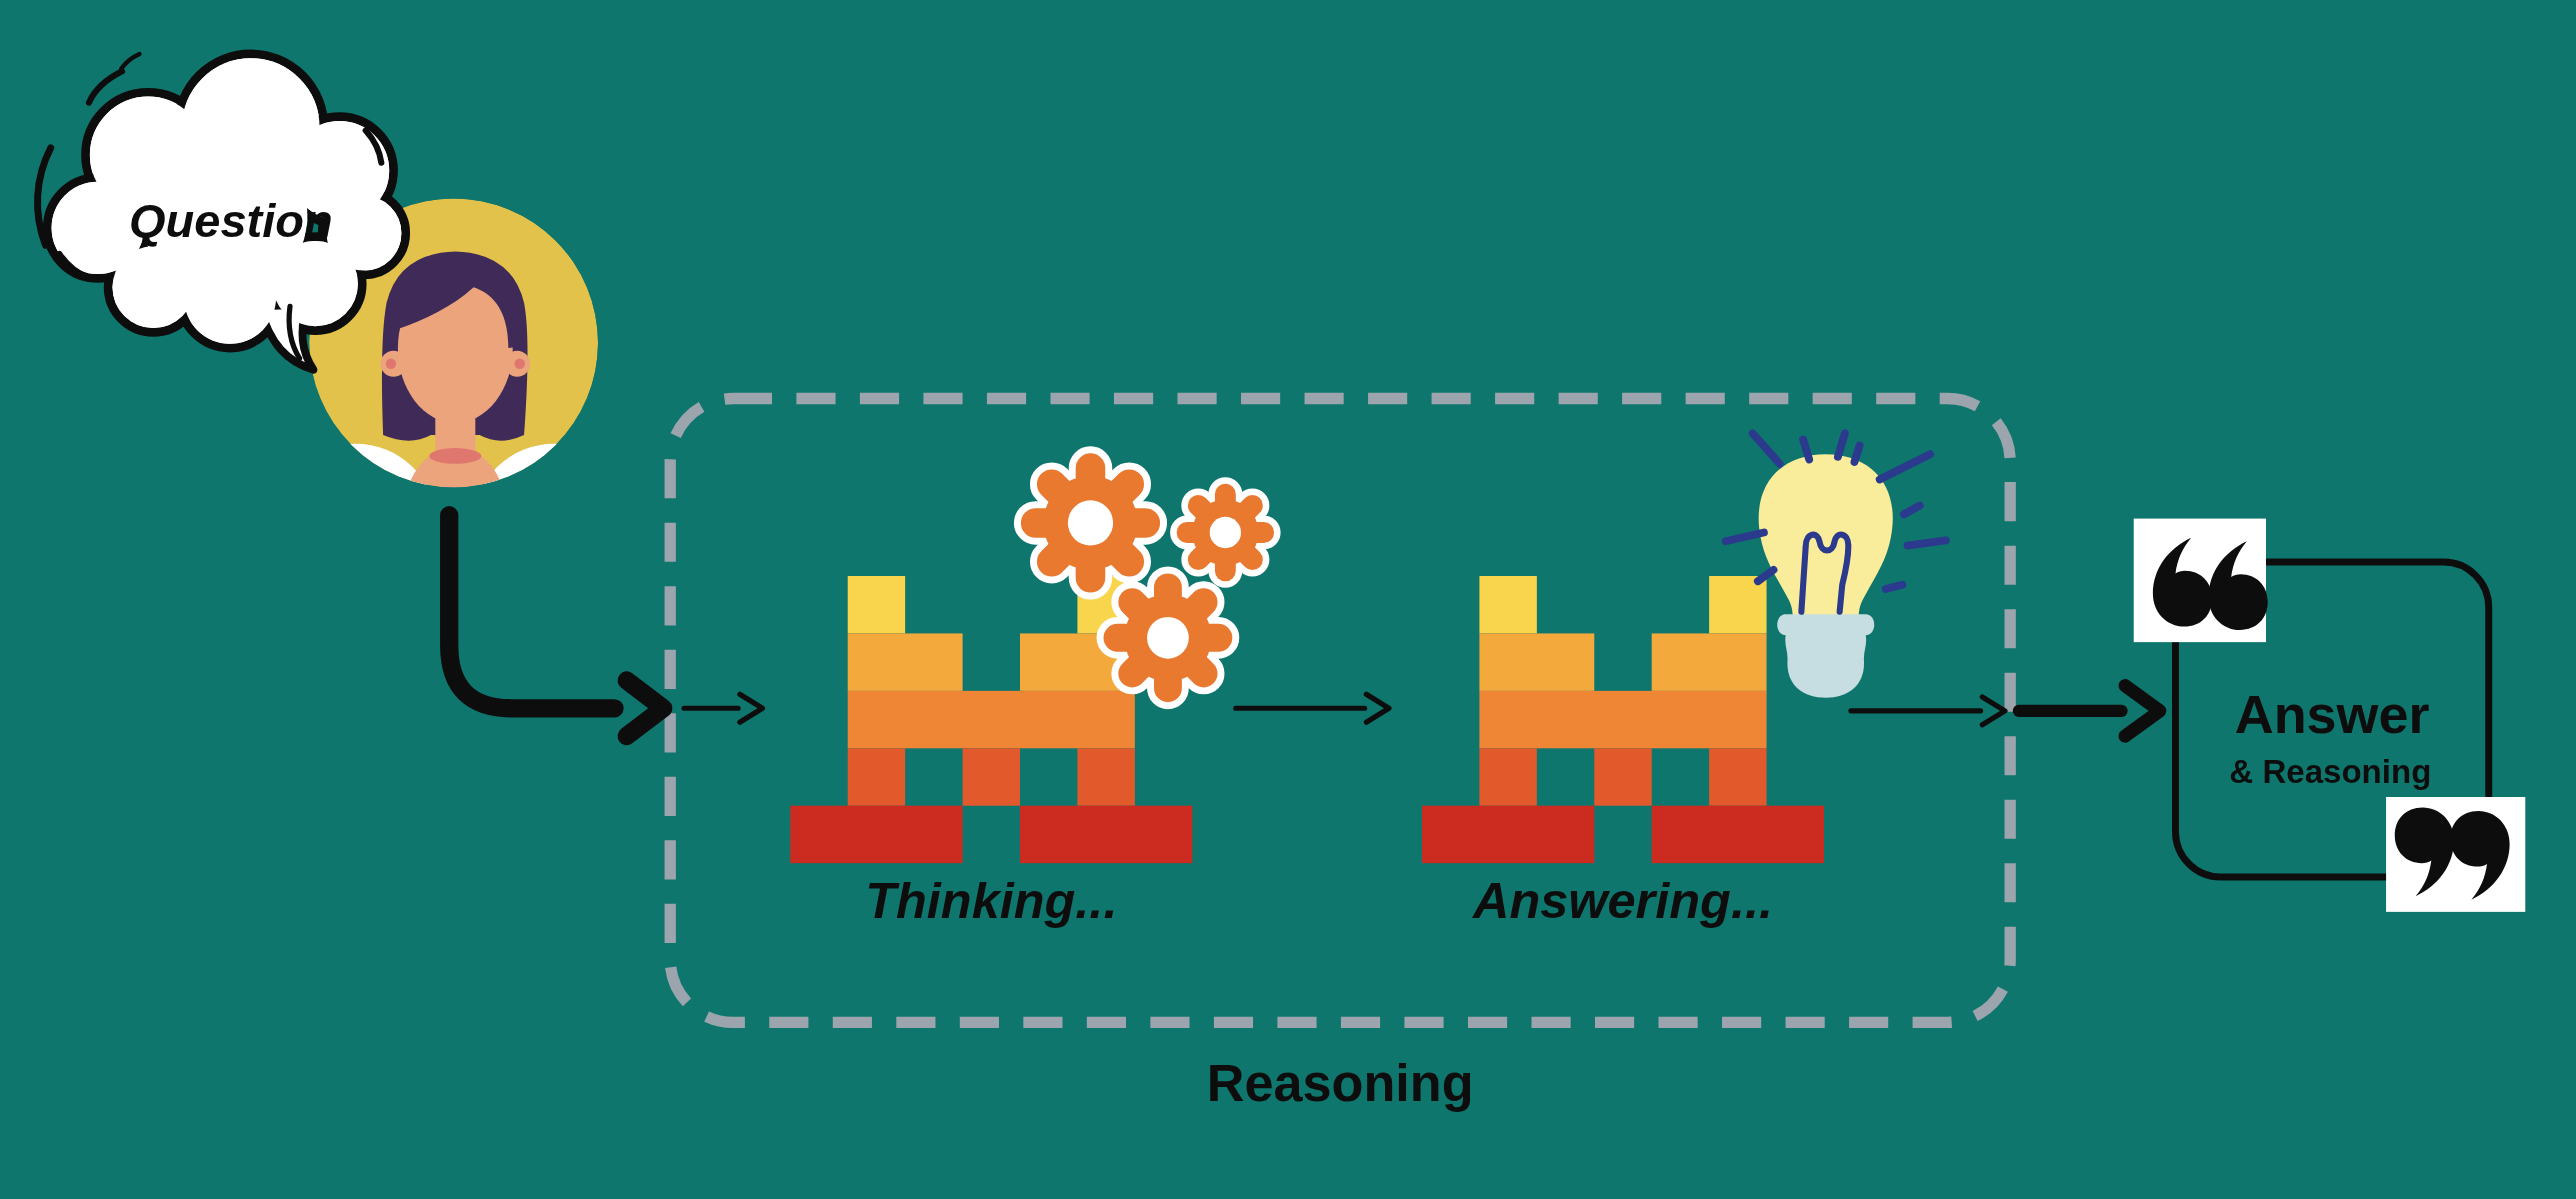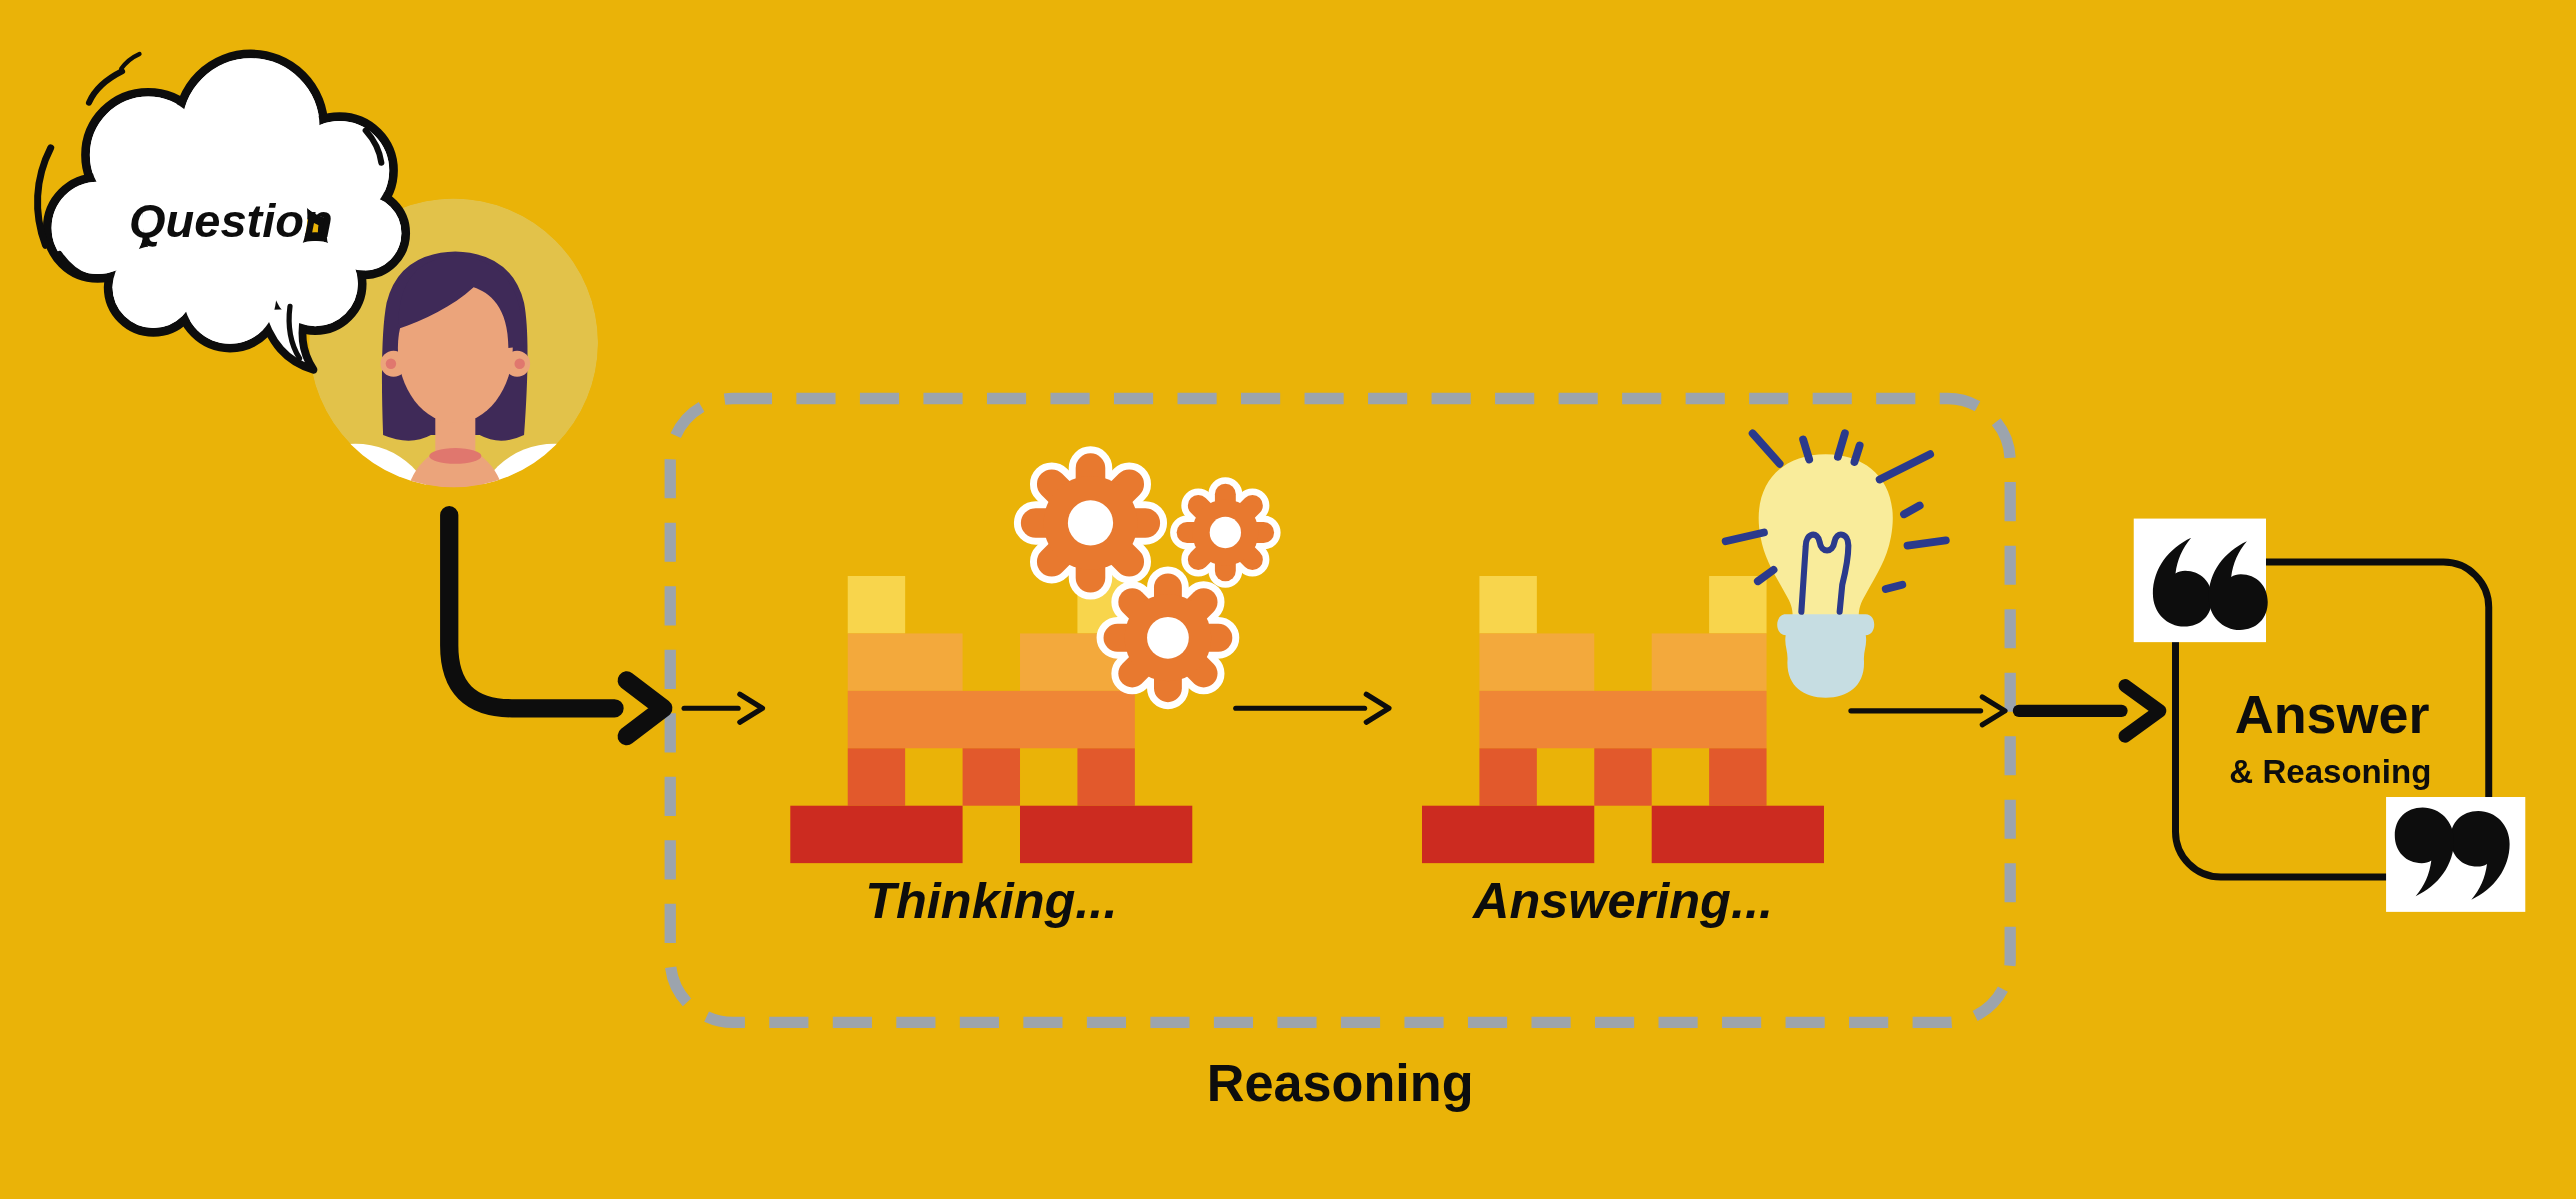--- a/index.html
+++ b/index.html
@@ -1,16 +1,16 @@
 <!DOCTYPE html>
 <html style="font-size:14px"><head>
 <meta charset="utf-8">
 <style>
   html,body{margin:0;padding:0;background:#ffffff;}
-  .canvas{position:relative;width:2576px;height:1199px;background:#eab308;overflow:hidden;
+  .canvas{position:relative;width:2576px;height:1199px;background:#0f766e;overflow:hidden;
           font-family:"Liberation Sans",sans-serif;}
   svg{display:block;}
   text{font-family:"Liberation Sans",sans-serif;fill:#0d0d0d;}
   .label-italic{font-weight:bold;font-style:italic;}
   .label-bold{font-weight:bold;}
 </style>
 </head>
 <body>
 
 <div class="canvas">

